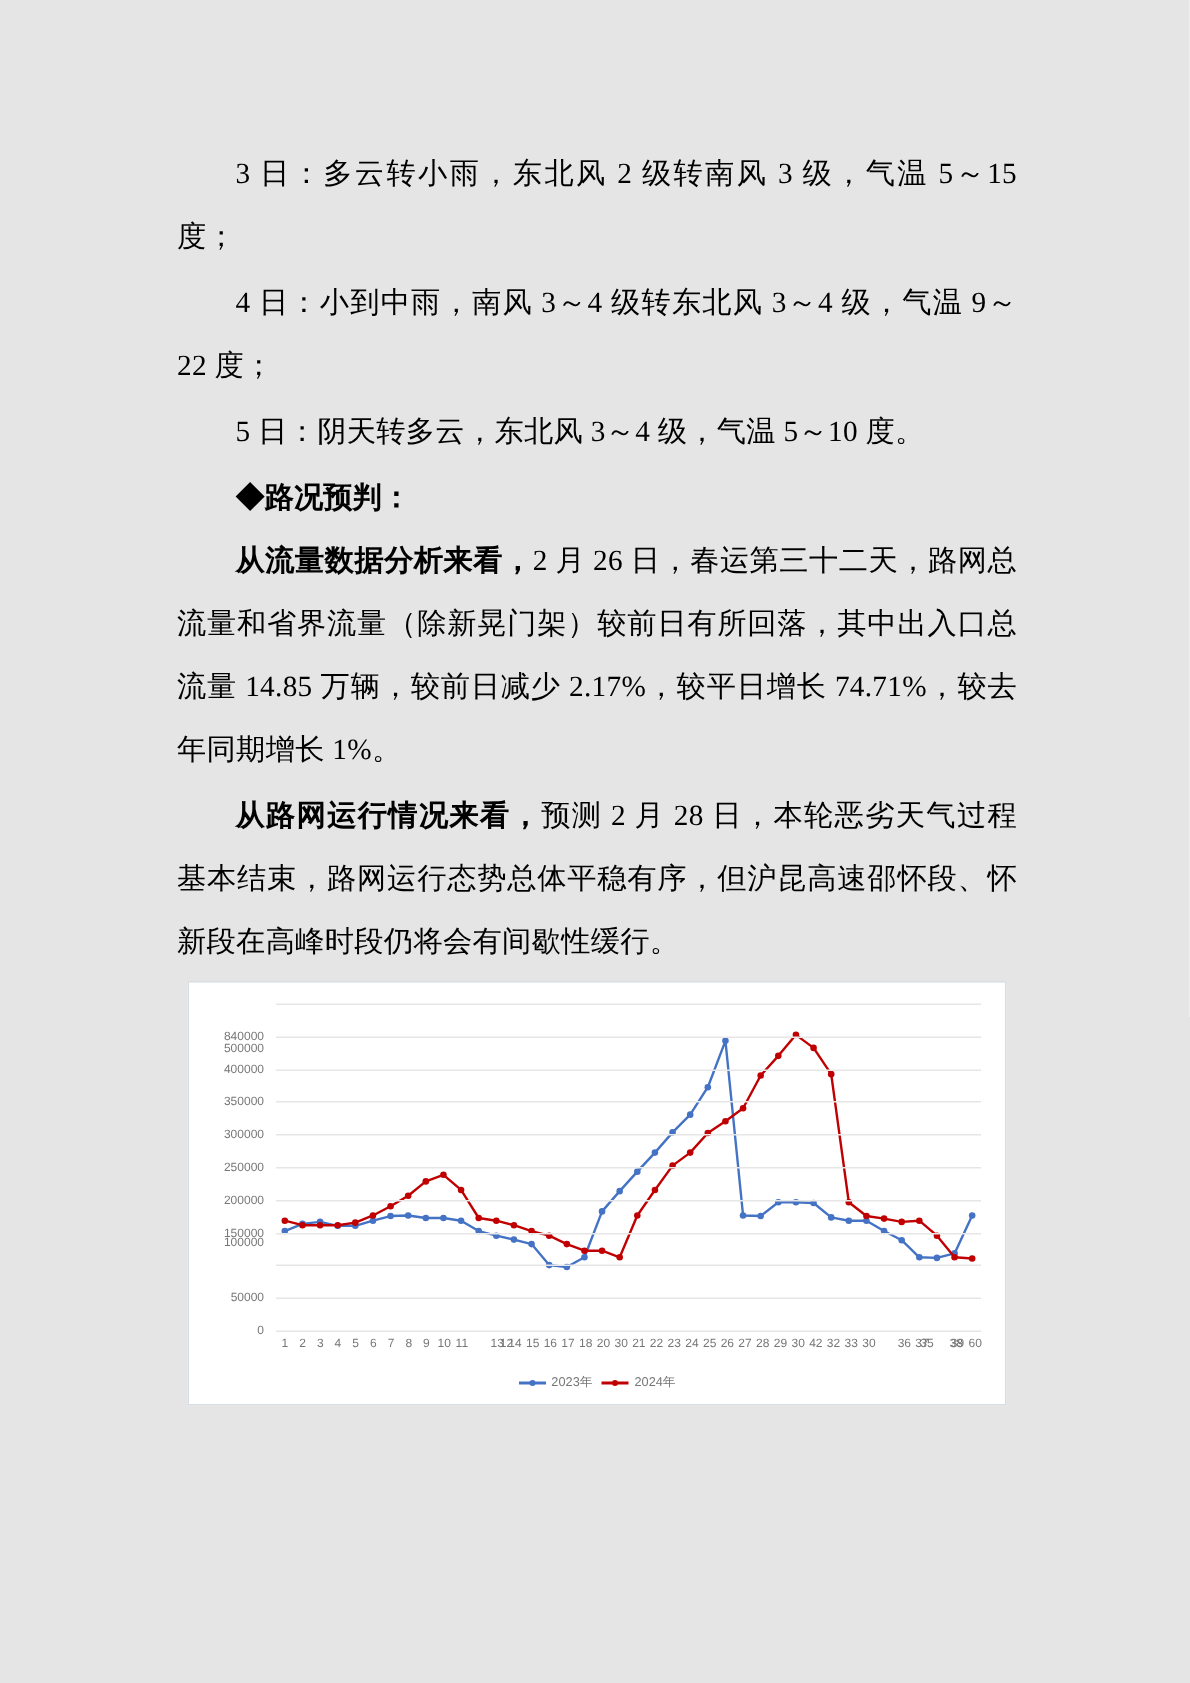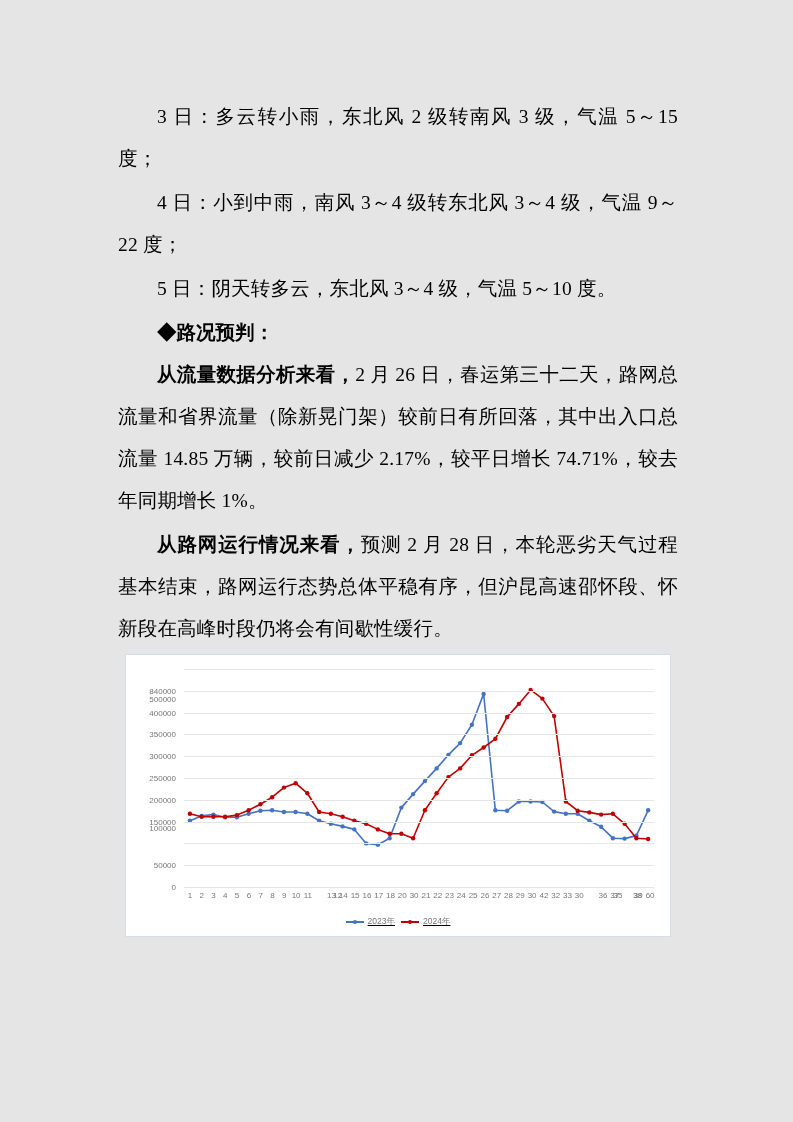--- a/index.html
+++ b/index.html
@@ -112,21 +112,20 @@
   }
   .legend {
     position: absolute;
     left: 0;
     right: 0;
     bottom: 8px;
     display: flex;
     justify-content: center;
     align-items: center;
     gap: 6px;
-    text-decoration: underline;
   }
   .legend-item {
     display: flex;
     align-items: center;
     gap: 4px;
     font-family: "Liberation Sans", sans-serif;
     font-size: 8.5px;
     color: #777777;
   }
   .legend-swatch {

